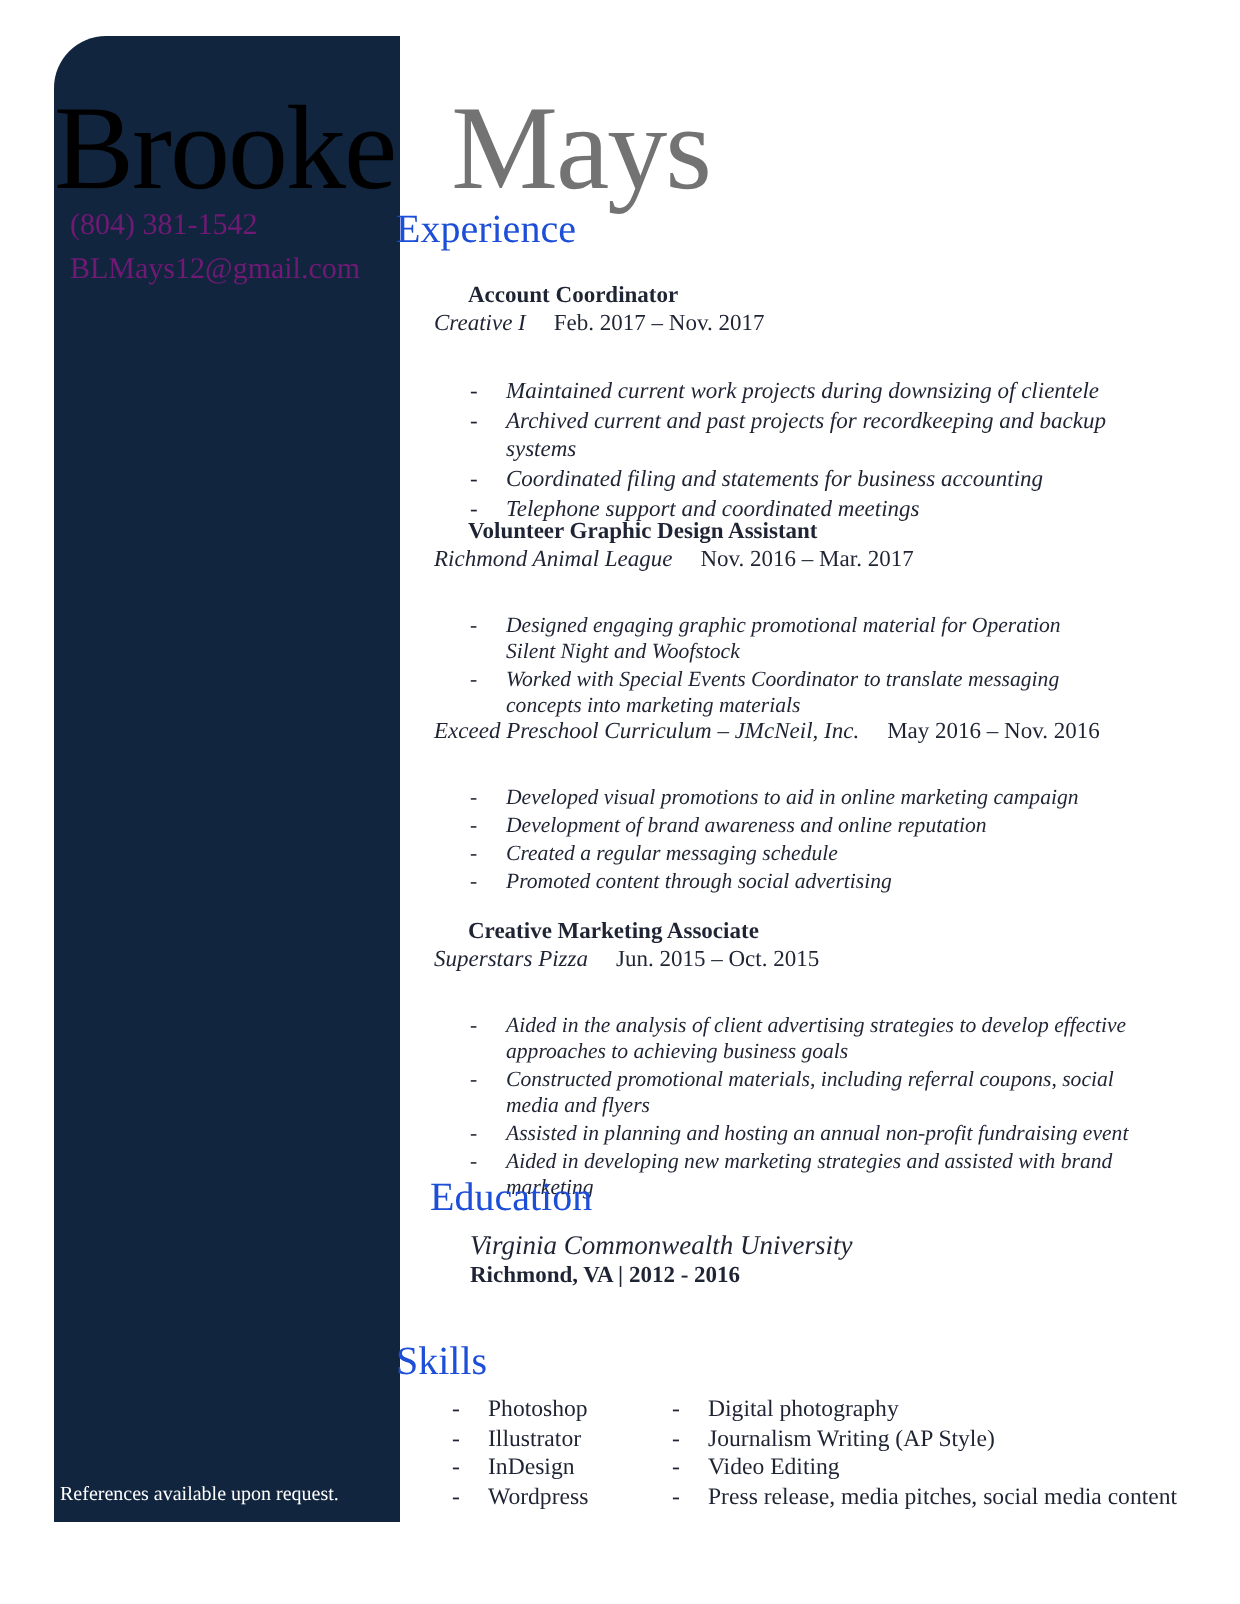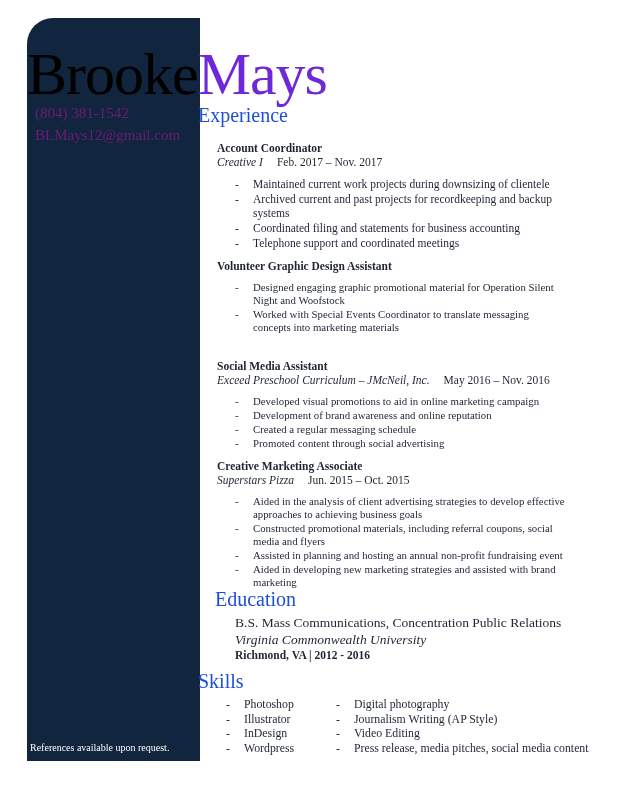--- a/index.html
+++ b/index.html
@@ -9,31 +9,31 @@
     }
     .sidebar {
       position: absolute; left: 27px; top: 18px; width: 173px; height: 743px;
       background: #12253f; border-top-left-radius: 26px;
     }
     .name {
       position: absolute; left: 27px; top: 36px; font-size: 60px; line-height: 76px;
       white-space: nowrap; letter-spacing: -1px;
     }
     .name .first { color: #000000; }
-    .name .last { color: #6d28d9; }
+    .name .last { color: #737373; margin-left: 28px; }
     .contact { position: absolute; left: 35px; color: #701a75; font-size: 15px; }
     .phone { top: 105px; }
     .email { top: 127px; }
     .refs { position: absolute; left: 30px; top: 742px; color: #ffffff; font-size: 10px; }
     .section-title { position: absolute; left: 198px; font-size: 20px; color: #1d4ed8; }
     .job { position: absolute; left: 217px; width: 380px; }
-    .job-title { font-weight: bold; font-size: 11.5px; line-height: 14px; }
+    .job-title { font-weight: bold; font-size: 11.5px; line-height: 14px; margin-left: 17px; }
     .job-meta { font-size: 11.5px; line-height: 14px; }
     .job-meta .org { font-style: italic; margin-right: 14px; }
-    ul.bullets { list-style: none; margin: 8px 0 0 0; padding: 0; }
+    ul.bullets { list-style: none; margin: 20px 0 0 0; padding: 0; font-style: italic; }
     ul.bullets li {
       position: relative; padding-left: 36px; font-size: 10.8px; line-height: 13px;
       margin-bottom: 1px;
     }
     ul.bullets.lg li { font-size: 11.5px; line-height: 14px; }
     ul.bullets li::before { content: "-"; position: absolute; left: 18px; }
     .edu { position: absolute; left: 235px; }
     .edu-degree { font-size: 13.5px; line-height: 17px; }
     .edu-school { font-size: 13.5px; line-height: 17px; font-style: italic; }
     .edu-loc { font-size: 11.5px; line-height: 14px; font-weight: bold; }
@@ -60,28 +60,28 @@
   <ul class="bullets lg">
     <li>Maintained current work projects during downsizing of clientele</li>
     <li style="width:310px;">Archived current and past projects for recordkeeping and backup systems</li>
     <li>Coordinated filing and statements for business accounting</li>
     <li>Telephone support and coordinated meetings</li>
   </ul>
 </div>
 
 <div class="job" style="top:259px;">
   <div class="job-title">Volunteer Graphic Design Assistant</div>
+  <div class="job-meta"><span class="org">Richmond Animal League</span><span>Nov. 2016 – Mar. 2017</span></div>
   <ul class="bullets" style="width:340px;">
     <li>Designed engaging graphic promotional material for Operation Silent Night and Woofstock</li>
     <li>Worked with Special Events Coordinator to translate messaging concepts into marketing materials</li>
   </ul>
 </div>
 
 <div class="job" style="top:359px;">
-  <div class="job-title">Social Media Assistant</div>
   <div class="job-meta"><span class="org">Exceed Preschool Curriculum – JMcNeil, Inc.</span><span>May 2016 – Nov. 2016</span></div>
   <ul class="bullets">
     <li>Developed visual promotions to aid in online marketing campaign</li>
     <li>Development of brand awareness and online reputation</li>
     <li>Created a regular messaging schedule</li>
     <li>Promoted content through social advertising</li>
   </ul>
 </div>
 
 <div class="job" style="top:459px;">
@@ -90,21 +90,20 @@
   <ul class="bullets" style="width:375px;">
     <li>Aided in the analysis of client advertising strategies to develop effective approaches to achieving business goals</li>
     <li style="width:320px;">Constructed promotional materials, including referral coupons, social media and flyers</li>
     <li>Assisted in planning and hosting an annual non-profit fundraising event</li>
     <li style="width:320px;">Aided in developing new marketing strategies and assisted with brand marketing</li>
   </ul>
 </div>
 
 <div class="section-title" style="top:588px;margin-left:17px;">Education</div>
 <div class="edu" style="top:614px;">
-  <div class="edu-degree">B.S. Mass Communications, Concentration Public Relations</div>
   <div class="edu-school">Virginia Commonwealth University</div>
   <div class="edu-loc">Richmond, VA | 2012 - 2016</div>
 </div>
 
 <div class="section-title" style="top:670px;">Skills</div>
 <ul class="skills-col" style="left:224px;">
   <li>Photoshop</li>
   <li>Illustrator</li>
   <li>InDesign</li>
   <li>Wordpress</li>

